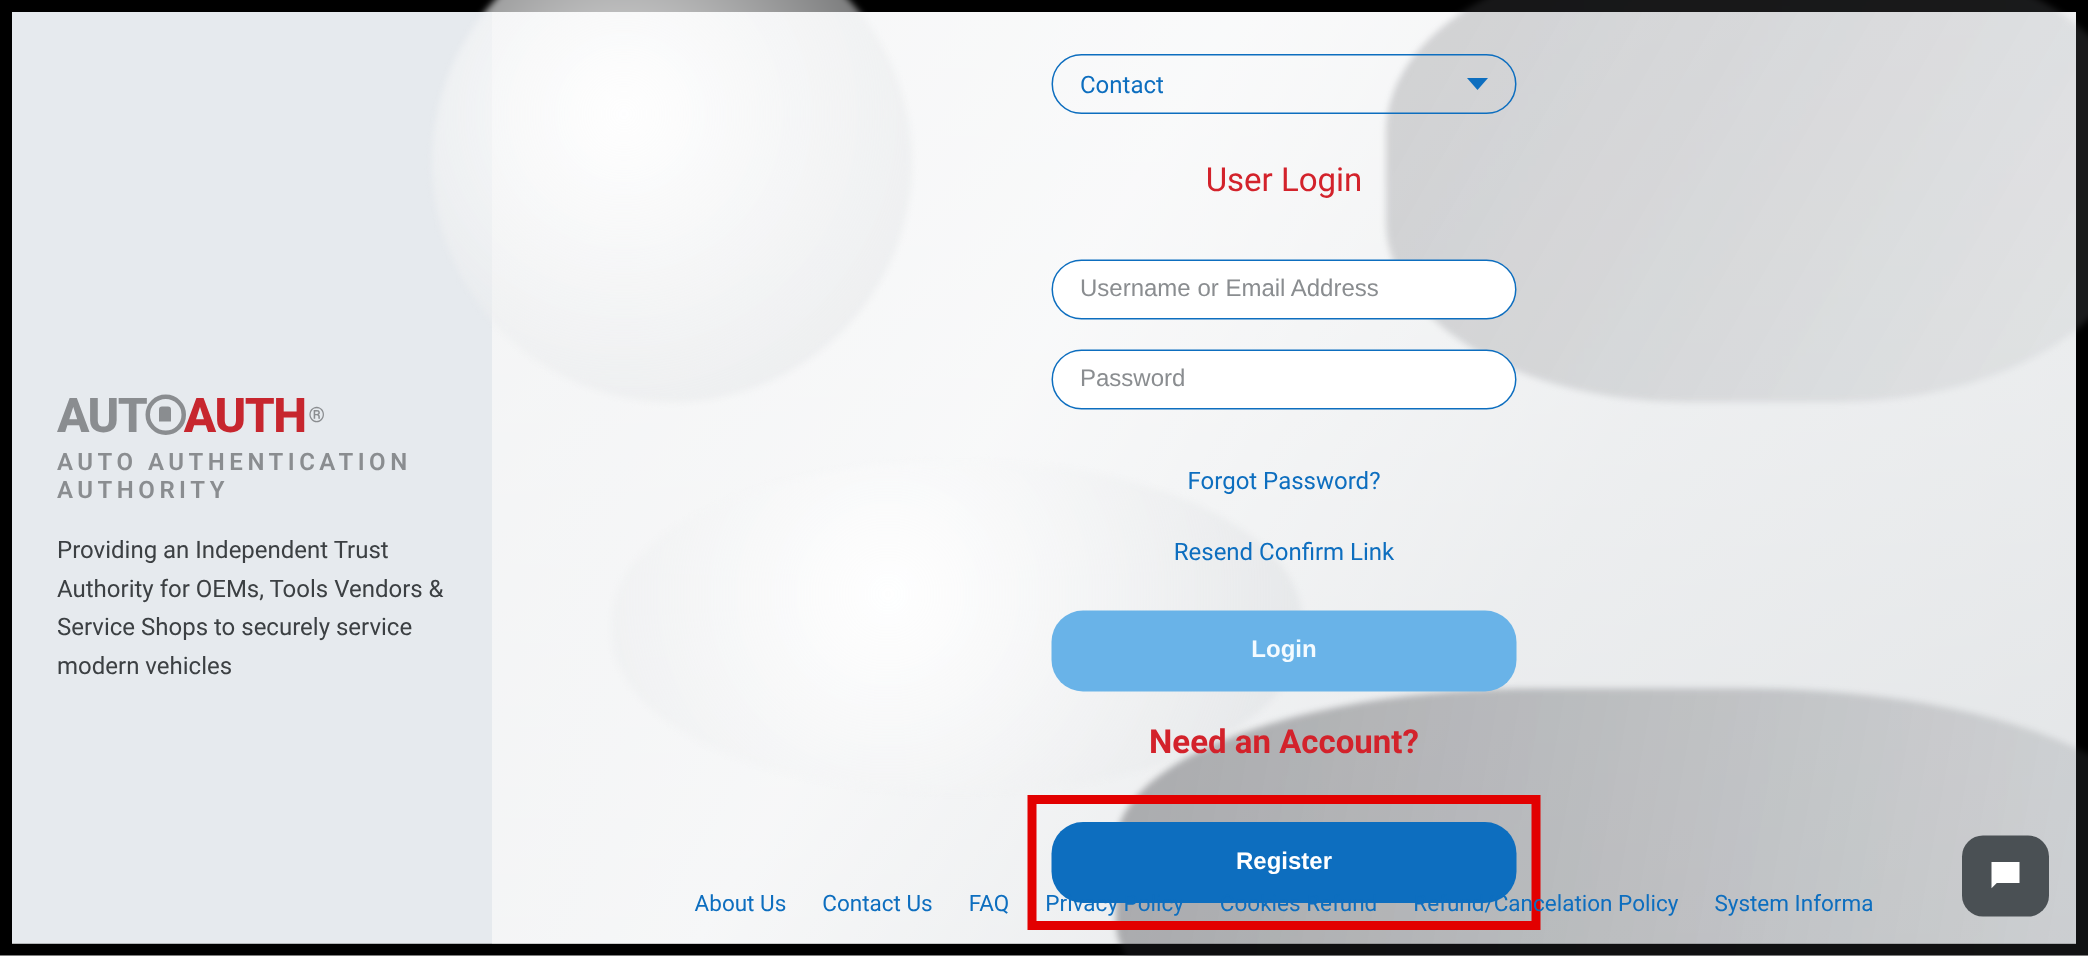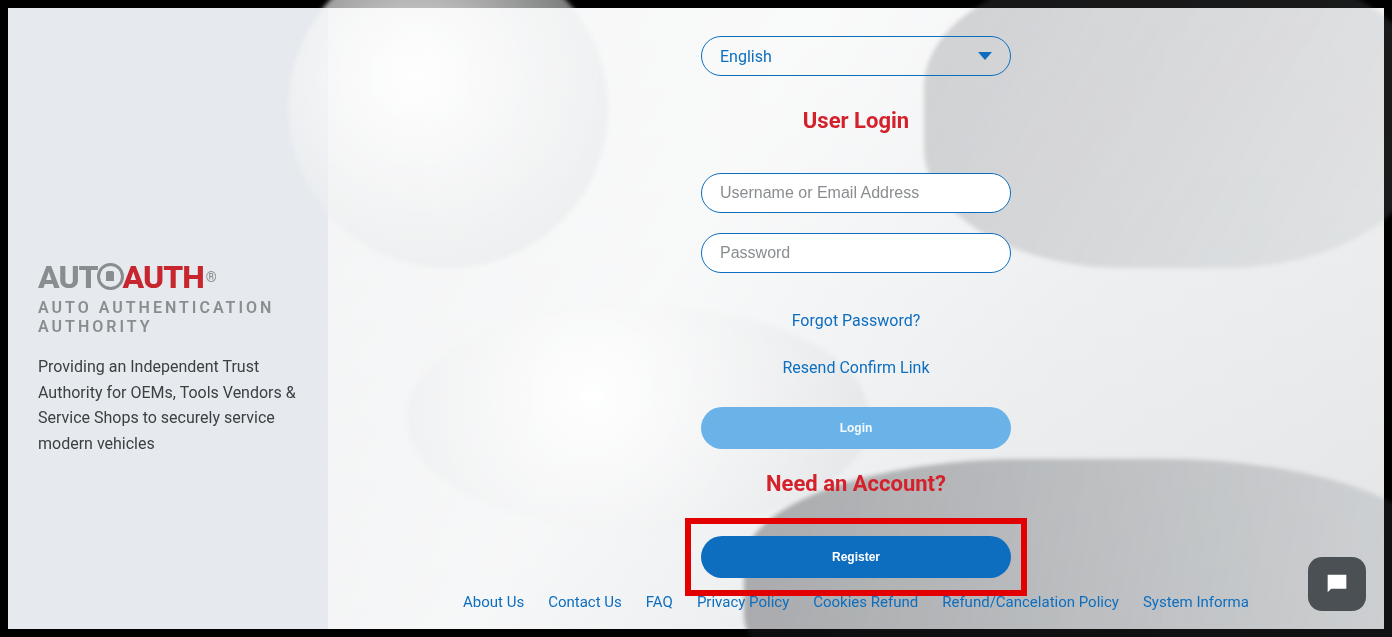--- a/index.html
+++ b/index.html
@@ -117,21 +117,21 @@
     .lang-text { color: #0d6ebf; font-size: 16px; }
     .chev-down {
       width: 0; height: 0;
       border-left: 7px solid transparent;
       border-right: 7px solid transparent;
       border-top: 8px solid #0d6ebf;
     }
     .heading {
       color: #d3222b;
       font-size: 22px;
-      font-weight: 700;
+      font-weight: 400;
       margin-bottom: 40px;
     }
     .input-pill {
       width: 310px;
       height: 40px;
       border: 1px solid #0d6ebf;
       border-radius: 20px;
       background: #fff;
       padding: 14px 18px;
       font-size: 16px;
@@ -142,24 +142,24 @@
     .input-pill::placeholder { color: #8a8d90; }
     .link-text {
       color: #0d6ebf;
       font-size: 16px;
       margin-top: 18px;
       cursor: pointer;
     }
     .links-gap { height: 10px; }
     .btn {
       width: 310px;
-      height: 42px;
+      height: 54px;
       border-radius: 21px;
       border: none;
-      font-size: 12px;
+      font-size: 16px;
       font-weight: 700;
       color: #fff;
       cursor: pointer;
       margin-top: 30px;
     }
     .btn-login {
       background: #69b3e8;
       color: #f4fbff;
     }
     .btn-primary {
@@ -230,21 +230,21 @@
   </aside>
 
   <main class="main">
     <div class="bg-shape a"></div>
     <div class="bg-shape b"></div>
     <div class="bg-shape c"></div>
     <div class="bg-shape d"></div>
 
     <div class="content-stack">
       <div class="lang-select">
-        <span class="lang-text">English</span>
+        <span class="lang-text">Contact</span>
         <span class="chev-down"></span>
       </div>
 
       <h2 class="heading">User Login</h2>
 
       <input class="input-pill" type="text" placeholder="Username or Email Address" style="">
       <input class="input-pill" type="password" placeholder="Password" style="">
 
       <a class="link-text">Forgot Password?</a>
       <div class="links-gap"></div>

